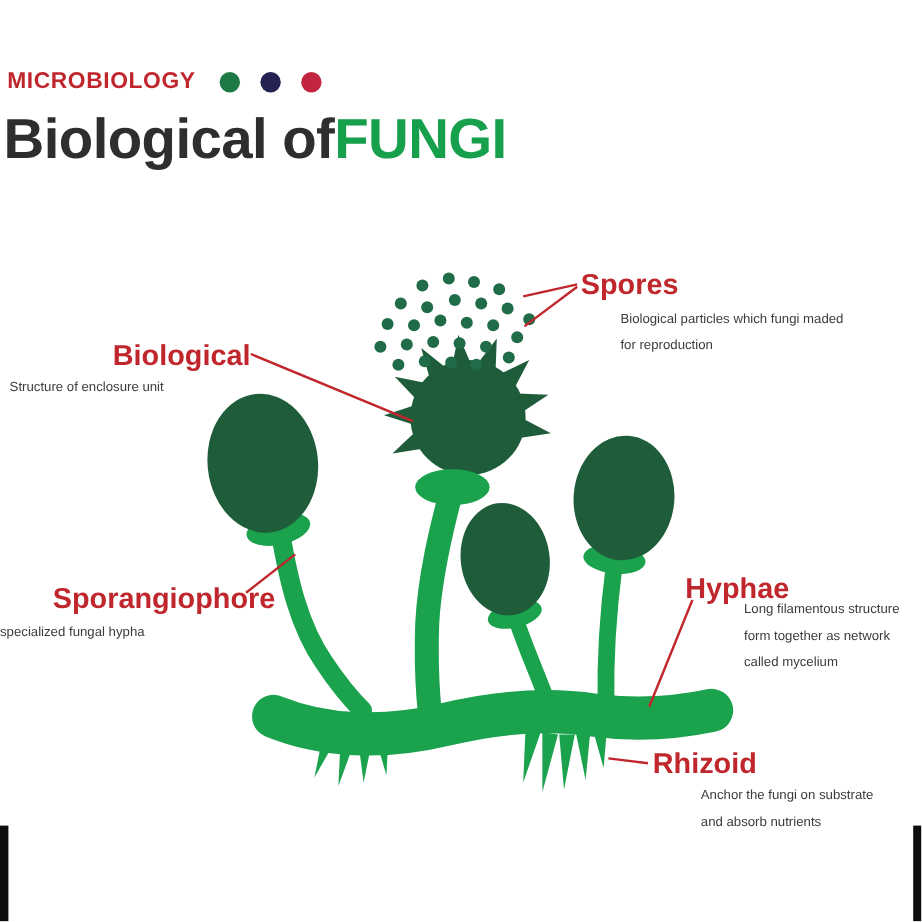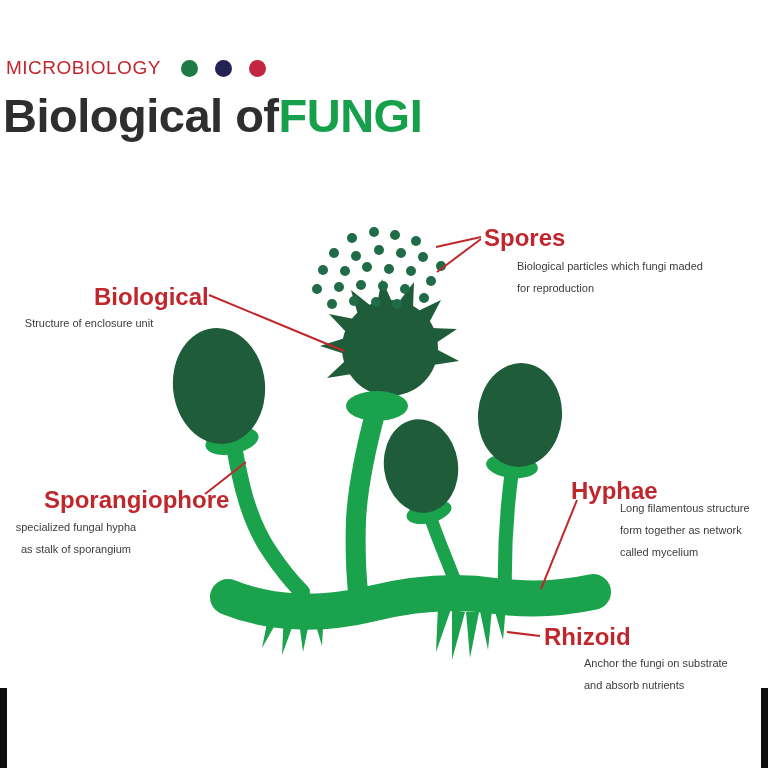--- a/index.html
+++ b/index.html
@@ -1,42 +1,42 @@
 <!DOCTYPE html>
 <html style="--bg: #ffffff; --red: #c0272d; --green_bright: #1aa24d; --green_dark: #1e5c3a; --green_dot: #3c7f5e; --spore_green: #206b48; --ink: #2e2e2e; --desc: #3c3c3c; --title_green: #17a04b;"><head>
 <meta charset="utf-8">
 <style>
   *{margin:0;padding:0;box-sizing:border-box}
   html,body{background:#fff}
   .canvas{position:relative;width:768px;height:768px;background:var(--bg,#fff);overflow:hidden;
           font-family:"Liberation Sans","DejaVu Sans",sans-serif}
   
   .kicker-row{position:absolute;left:6px;top:57px;display:flex;align-items:center;gap:17px}
-  .kicker{color:var(--red);font-size:19px;font-weight:normal;letter-spacing:.5px;margin-right:3px}
+  .kicker{color:var(--red);font-size:19px;font-weight:bold;letter-spacing:.5px;margin-right:3px}
   .dot{width:17px;height:17px;border-radius:50%;display:inline-block}
   .title{position:absolute;left:3px;top:88px;font-size:47px;font-weight:bold;color:var(--ink);letter-spacing:-.5px;white-space:nowrap}
   .title .hl{color:var(--title_green);}
   
   .diagram{position:absolute;left:0;top:0}
   svg .stalk{fill:none;stroke:var(--green_bright);stroke-linecap:round}
   svg .band{stroke-width:36}
   svg .w20{stroke-width:20}
   svg .w16{stroke-width:16}
   svg .w14{stroke-width:14}
   svg .w13{stroke-width:13}
   svg .fillBright{fill:var(--green_bright)}
   svg .head{fill:var(--green_dark)}
   svg .spore{fill:var(--spore_green)}
   svg .leader{fill:none;stroke:var(--red);stroke-width:2}
   svg .pat-bg{fill:var(--green_dark)}
   svg .pat-dot{fill:var(--green_dot)}
   
   .lbl{position:absolute;color:var(--red);font-size:24px;font-weight:bold;white-space:nowrap}
   .desc{position:absolute;color:var(--desc);font-size:11px;line-height:22px;white-space:nowrap}
-  .center{text-align:center}
+  .center{}
   #lbl-sporangium{left:94px;top:283px}
   #desc-sporangium{left:8px;top:312px;width:162px}
   #lbl-spores{left:484px;top:224px}
   #desc-spores{left:517px;top:255px}
   #lbl-sporangiophore{left:44px;top:486px}
   #desc-sporangiophore{left:0;top:516px;width:152px}
   #lbl-hyphae{left:571px;top:477px}
   #desc-hyphae{left:620px;top:497px}
   #lbl-rhizoid{left:544px;top:623px}
   #desc-rhizoid{left:584px;top:652px}
@@ -162,21 +162,20 @@
 
   <div class="lbl" id="lbl-spores">Spores</div>
   <div class="desc" id="desc-spores">
     <div>Biological particles which fungi maded</div>
     <div>for reproduction</div>
   </div>
 
   <div class="lbl" id="lbl-sporangiophore">Sporangiophore</div>
   <div class="desc center" id="desc-sporangiophore">
     <div>specialized fungal hypha</div>
-    <div>as stalk of sporangium</div>
   </div>
 
   <div class="lbl" id="lbl-hyphae">Hyphae</div>
   <div class="desc" id="desc-hyphae">
     <div>Long filamentous structure</div>
     <div>form together as network</div>
     <div>called mycelium</div>
   </div>
 
   <div class="lbl" id="lbl-rhizoid">Rhizoid</div>

